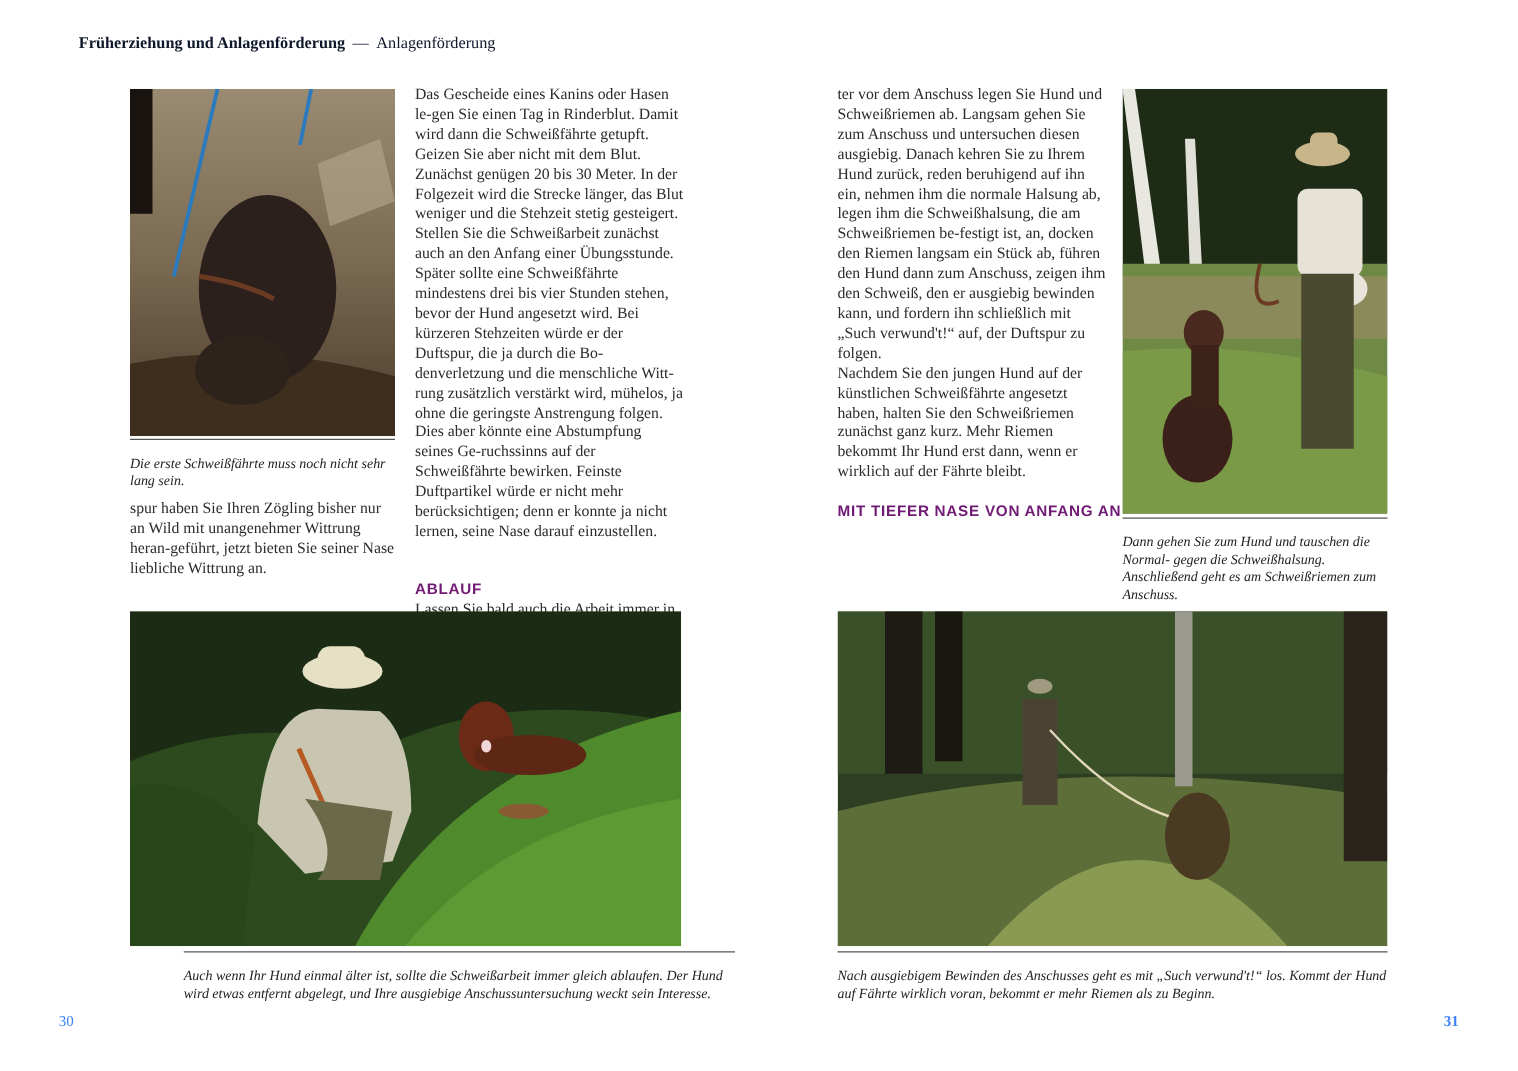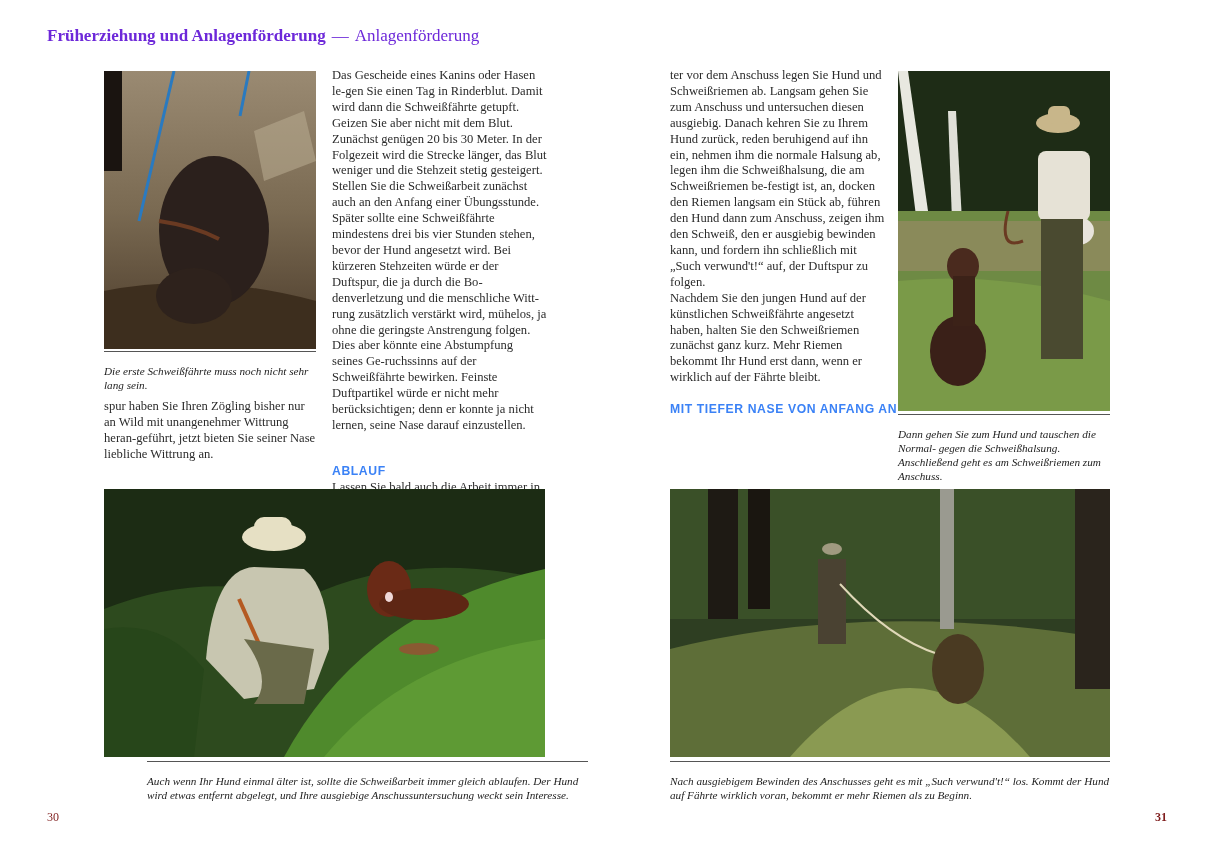--- a/index.html
+++ b/index.html
@@ -1,29 +1,29 @@
 <!DOCTYPE html>
 <html><head>
 <meta charset="utf-8">
 <style>
   html, body { margin:0; padding:0; }
   body { width:1214px; height:857px; background:#ffffff; position:relative; overflow:hidden;
          font-family:"Liberation Serif","DejaVu Serif",serif; color:#2a2a2a; }
   .abs { position:absolute; }
-  .running-head { left:47px; top:26px; font-size:17px; color:#6d28d9; white-space:nowrap; }
+  .running-head { left:63px; top:26px; font-size:13px; color:#0f172a; white-space:nowrap; }
   .running-head .bold { font-weight:bold; }
   .running-head .dash { margin:0 6px; }
   .body-text { font-size:12.6px; line-height:15.9px; color:#2b2b2b; }
   .body-text p { margin:0; }
   .heading { font-family:"Liberation Sans","DejaVu Sans",sans-serif; font-weight:bold;
-             font-size:12.2px; letter-spacing:0.6px; color:#3b82f6; line-height:15.9px; }
+             font-size:12.2px; letter-spacing:0.6px; color:#701a75; line-height:15.9px; }
   .caption { font-style:italic; font-size:11.2px; line-height:14px; color:#222;
              border-top:1.5px solid #555; padding-top:12px; }
   .photo { overflow:hidden; }
-  .folio { font-size:12px; color:#7f1d1d; }
+  .folio { font-size:12px; color:#3b82f6; }
 </style>
 </head>
 <body>
 
 <div class="abs running-head">
   <span class="bold">Früherziehung und Anlagenförderung</span><span class="dash">—</span><span>Anlagenförderung</span>
 </div>
 
 <div class="abs photo" style="left:104px; top:71px; width:212px; height:278px;">
   <svg width="212" height="278" viewBox="0 0 212 278">

